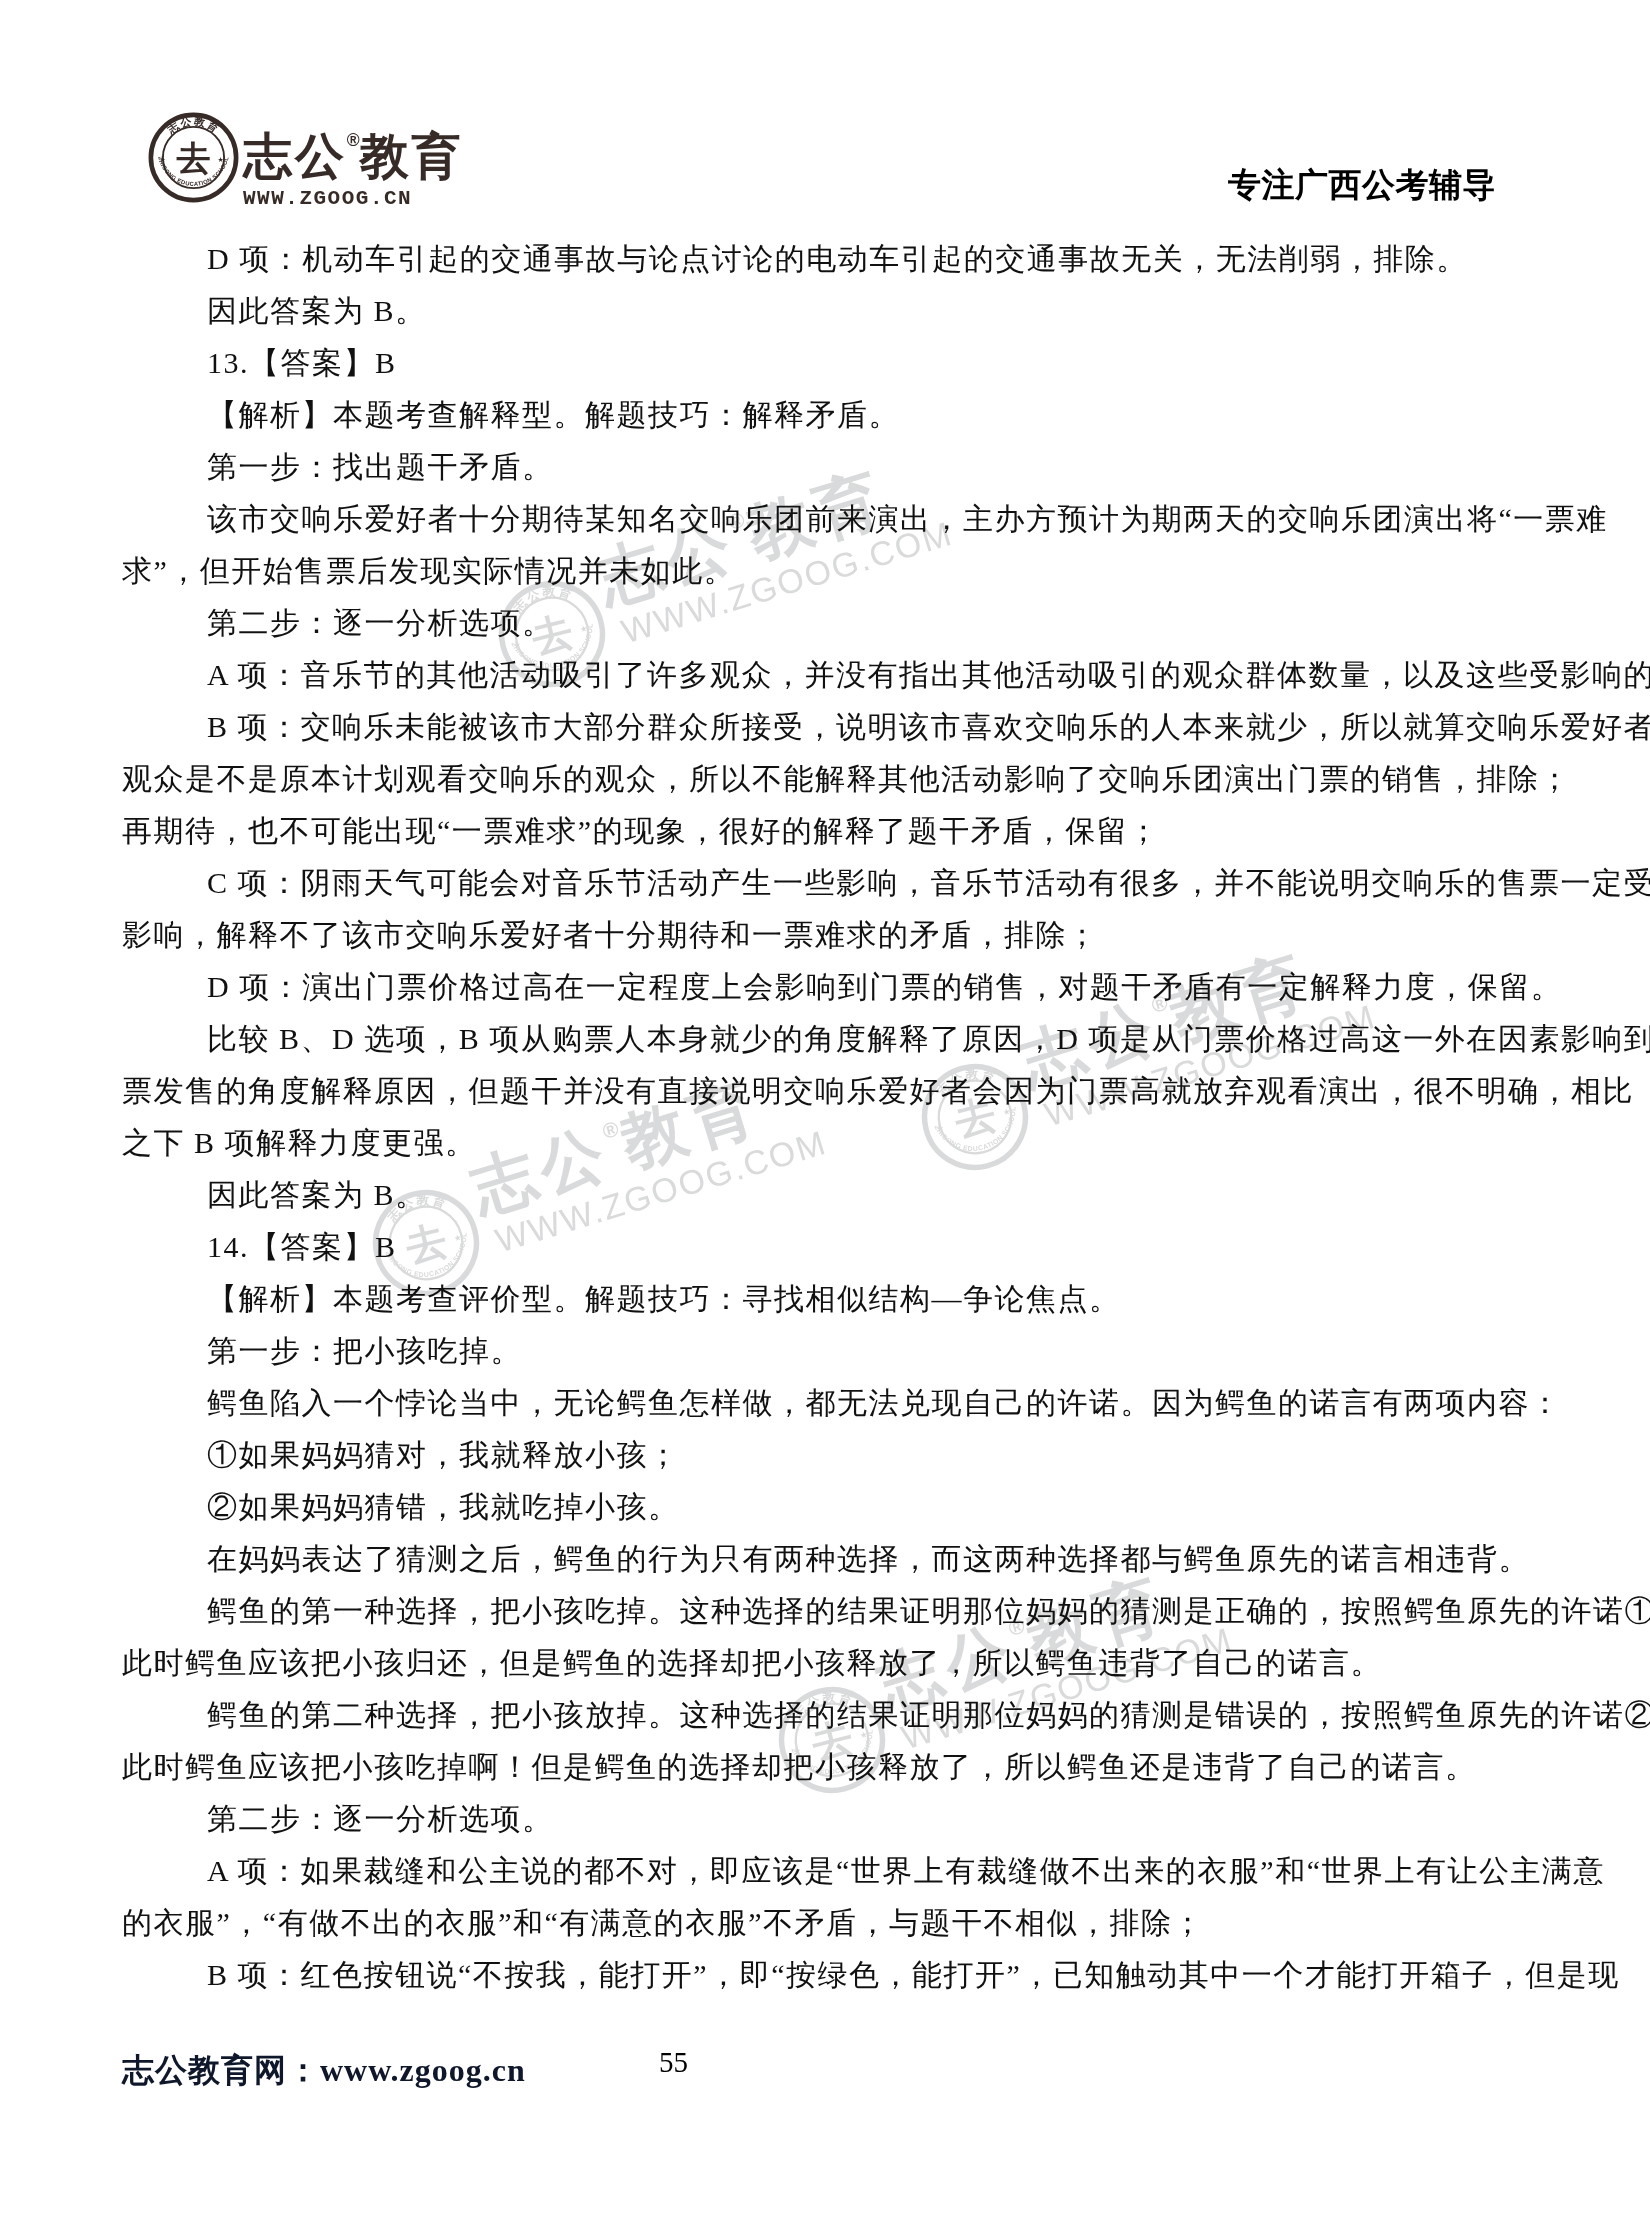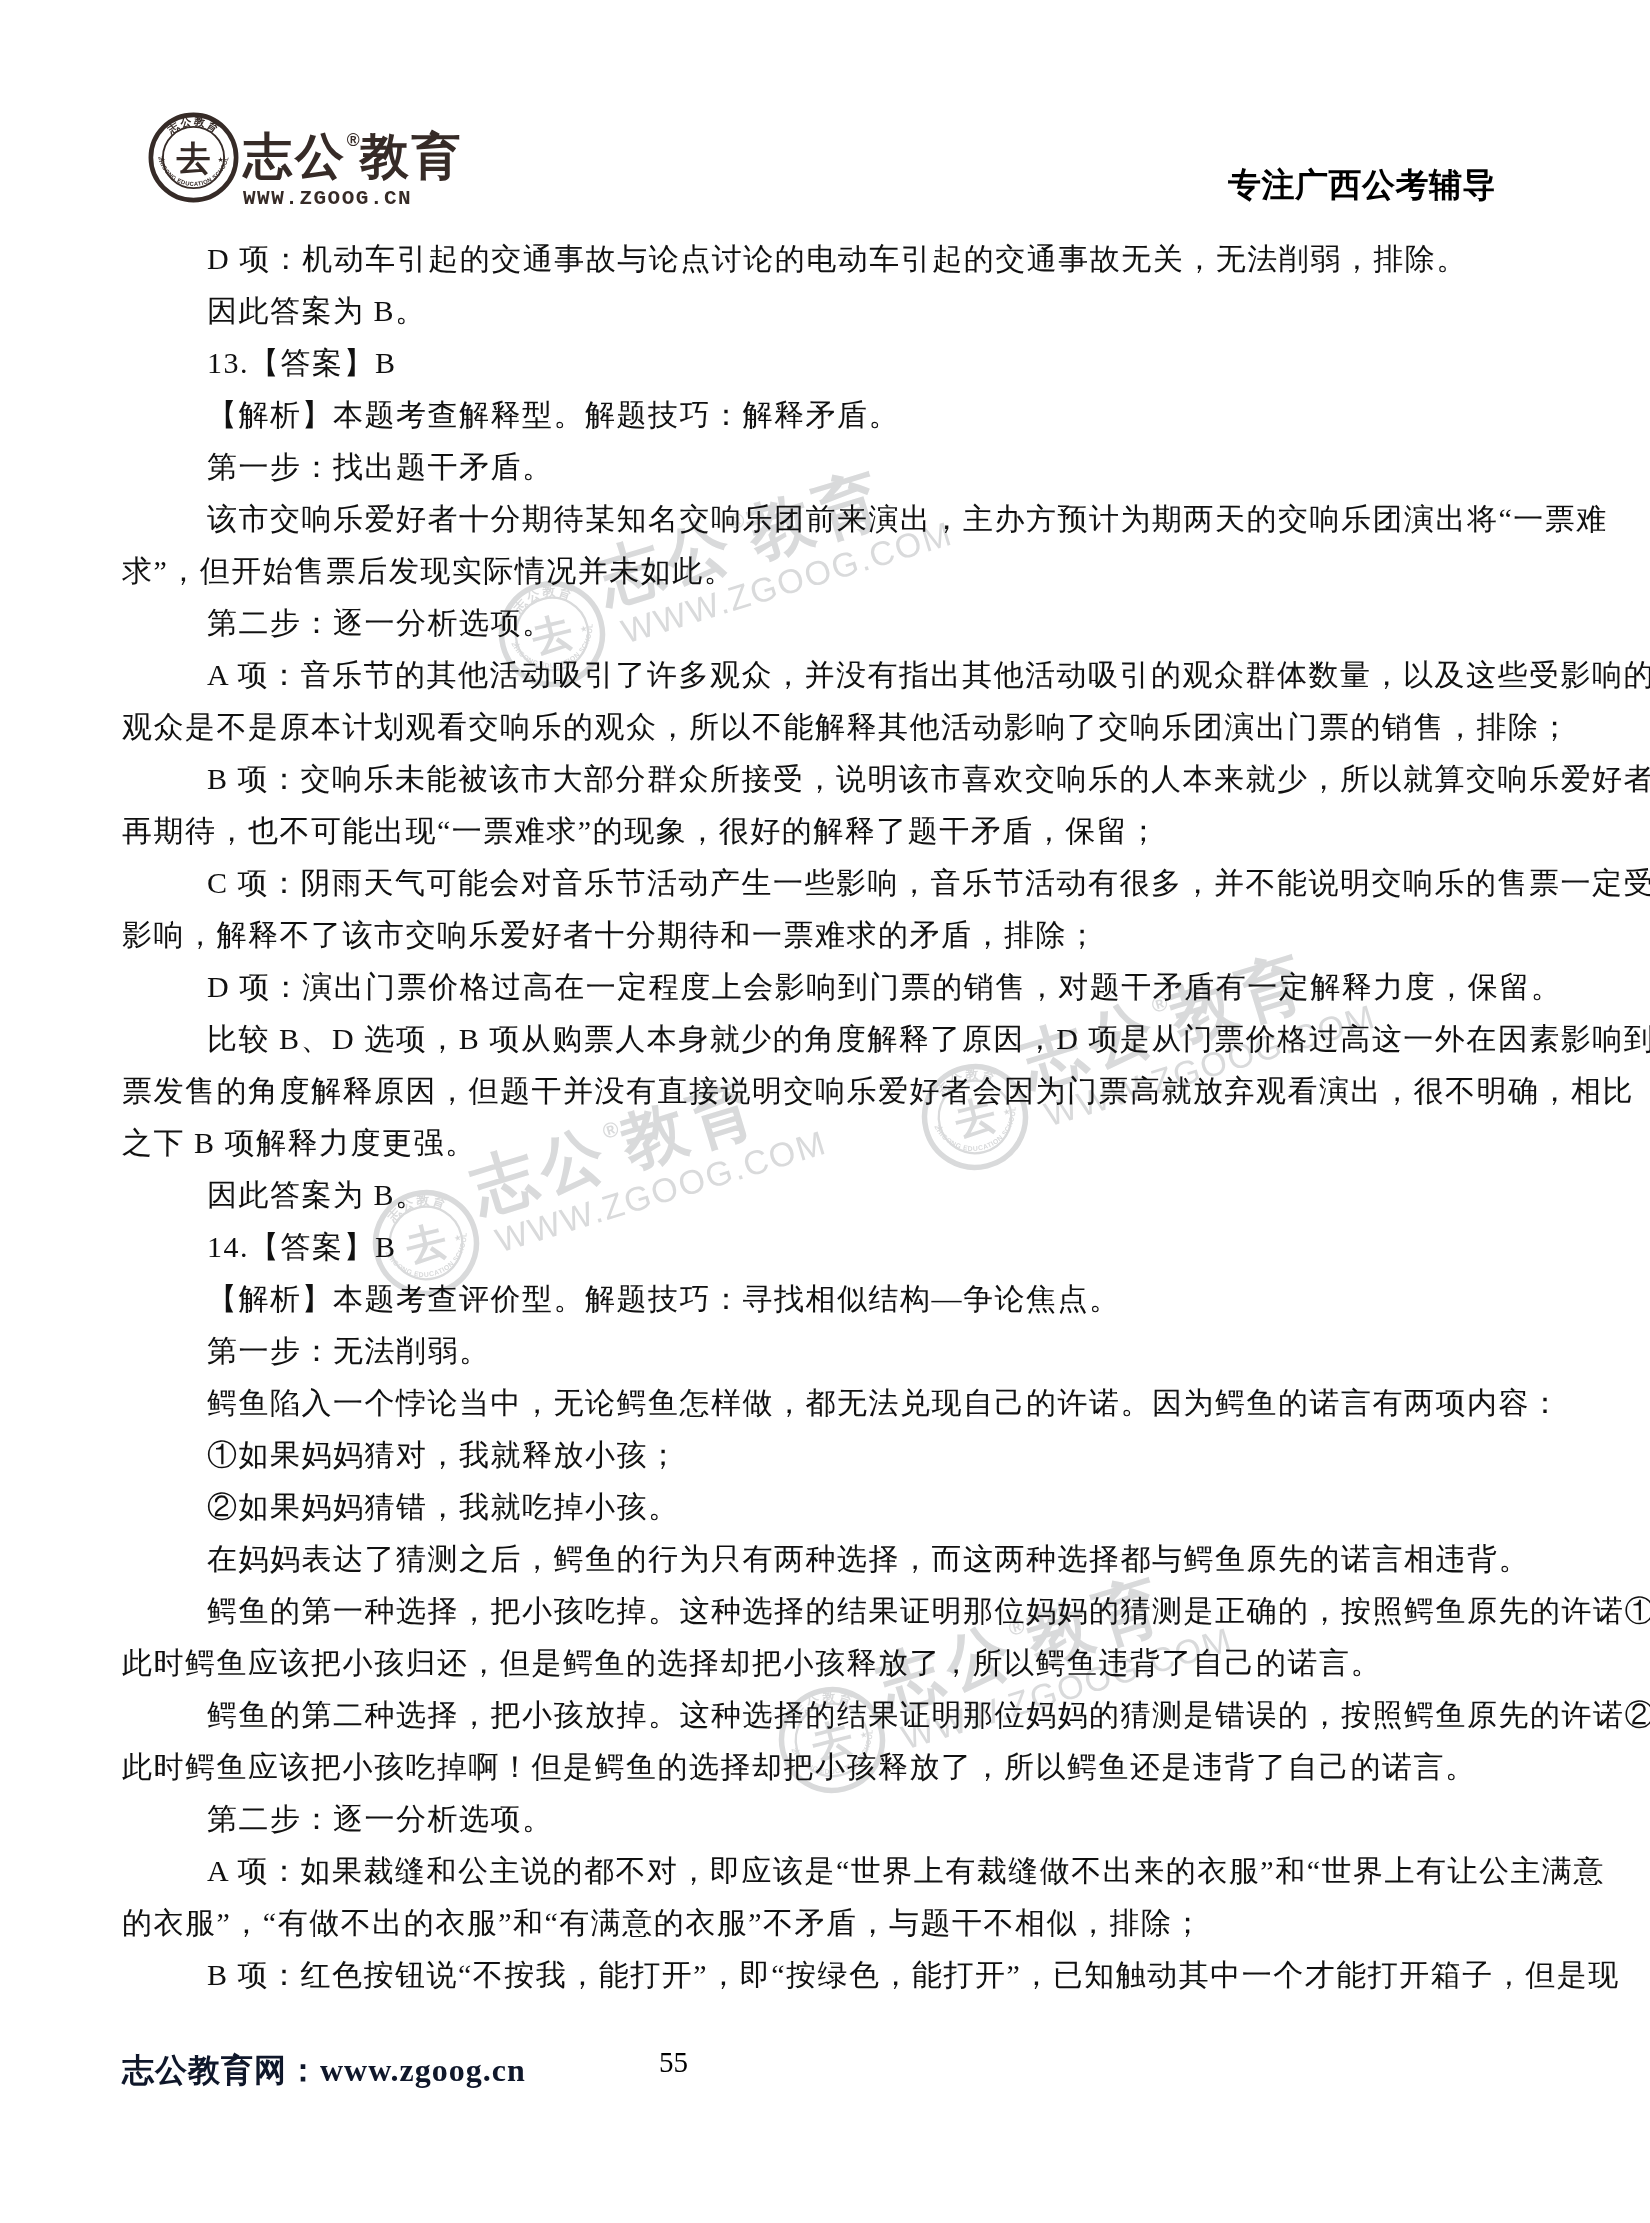--- a/index.html
+++ b/index.html
@@ -152,33 +152,33 @@
   <div class="doc-body" id="doc-body">
       <div class="doc-line indent">D 项：机动车引起的交通事故与论点讨论的电动车引起的交通事故无关，无法削弱，排除。</div>
       <div class="doc-line indent">因此答案为 B。</div>
       <div class="doc-line indent">13.【答案】B</div>
       <div class="doc-line indent">【解析】本题考查解释型。解题技巧：解释矛盾。</div>
       <div class="doc-line indent">第一步：找出题干矛盾。</div>
       <div class="doc-line indent">该市交响乐爱好者十分期待某知名交响乐团前来演出，主办方预计为期两天的交响乐团演出将“一票难</div>
       <div class="doc-line">求”，但开始售票后发现实际情况并未如此。</div>
       <div class="doc-line indent">第二步：逐一分析选项。</div>
       <div class="doc-line indent">A 项：音乐节的其他活动吸引了许多观众，并没有指出其他活动吸引的观众群体数量，以及这些受影响的</div>
+      <div class="doc-line indent">B 项：交响乐未能被该市大部分群众所接受，说明该市喜欢交响乐的人本来就少，所以就算交响乐爱好者</div>
       <div class="doc-line">观众是不是原本计划观看交响乐的观众，所以不能解释其他活动影响了交响乐团演出门票的销售，排除；</div>
-      <div class="doc-line indent">B 项：交响乐未能被该市大部分群众所接受，说明该市喜欢交响乐的人本来就少，所以就算交响乐爱好者</div>
       <div class="doc-line">再期待，也不可能出现“一票难求”的现象，很好的解释了题干矛盾，保留；</div>
       <div class="doc-line indent">C 项：阴雨天气可能会对音乐节活动产生一些影响，音乐节活动有很多，并不能说明交响乐的售票一定受</div>
       <div class="doc-line">影响，解释不了该市交响乐爱好者十分期待和一票难求的矛盾，排除；</div>
       <div class="doc-line indent">D 项：演出门票价格过高在一定程度上会影响到门票的销售，对题干矛盾有一定解释力度，保留。</div>
       <div class="doc-line indent">比较 B、D 选项，B 项从购票人本身就少的角度解释了原因，D 项是从门票价格过高这一外在因素影响到门</div>
       <div class="doc-line">票发售的角度解释原因，但题干并没有直接说明交响乐爱好者会因为门票高就放弃观看演出，很不明确，相比</div>
       <div class="doc-line">之下 B 项解释力度更强。</div>
       <div class="doc-line indent">因此答案为 B。</div>
       <div class="doc-line indent">14.【答案】B</div>
       <div class="doc-line indent">【解析】本题考查评价型。解题技巧：寻找相似结构—争论焦点。</div>
-      <div class="doc-line indent">第一步：无法削弱。</div>
+      <div class="doc-line indent">第一步：把小孩吃掉。</div>
       <div class="doc-line indent">鳄鱼陷入一个悖论当中，无论鳄鱼怎样做，都无法兑现自己的许诺。因为鳄鱼的诺言有两项内容：</div>
       <div class="doc-line indent">①如果妈妈猜对，我就释放小孩；</div>
       <div class="doc-line indent">②如果妈妈猜错，我就吃掉小孩。</div>
       <div class="doc-line indent">在妈妈表达了猜测之后，鳄鱼的行为只有两种选择，而这两种选择都与鳄鱼原先的诺言相违背。</div>
       <div class="doc-line indent">鳄鱼的第一种选择，把小孩吃掉。这种选择的结果证明那位妈妈的猜测是正确的，按照鳄鱼原先的许诺①，</div>
       <div class="doc-line">此时鳄鱼应该把小孩归还，但是鳄鱼的选择却把小孩释放了，所以鳄鱼违背了自己的诺言。</div>
       <div class="doc-line indent">鳄鱼的第二种选择，把小孩放掉。这种选择的结果证明那位妈妈的猜测是错误的，按照鳄鱼原先的许诺②，</div>
       <div class="doc-line">此时鳄鱼应该把小孩吃掉啊！但是鳄鱼的选择却把小孩释放了，所以鳄鱼还是违背了自己的诺言。</div>
       <div class="doc-line indent">第二步：逐一分析选项。</div>
       <div class="doc-line indent">A 项：如果裁缝和公主说的都不对，即应该是“世界上有裁缝做不出来的衣服”和“世界上有让公主满意</div>

